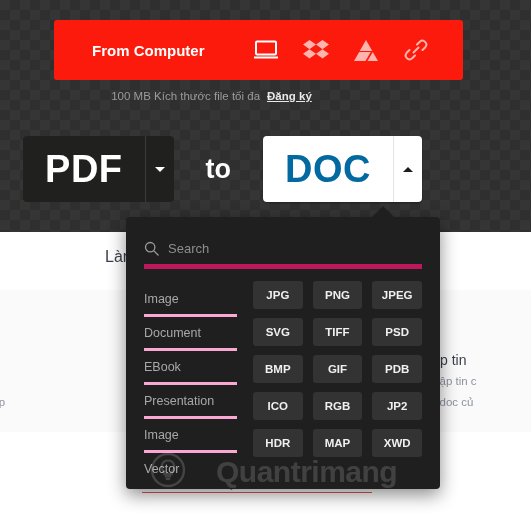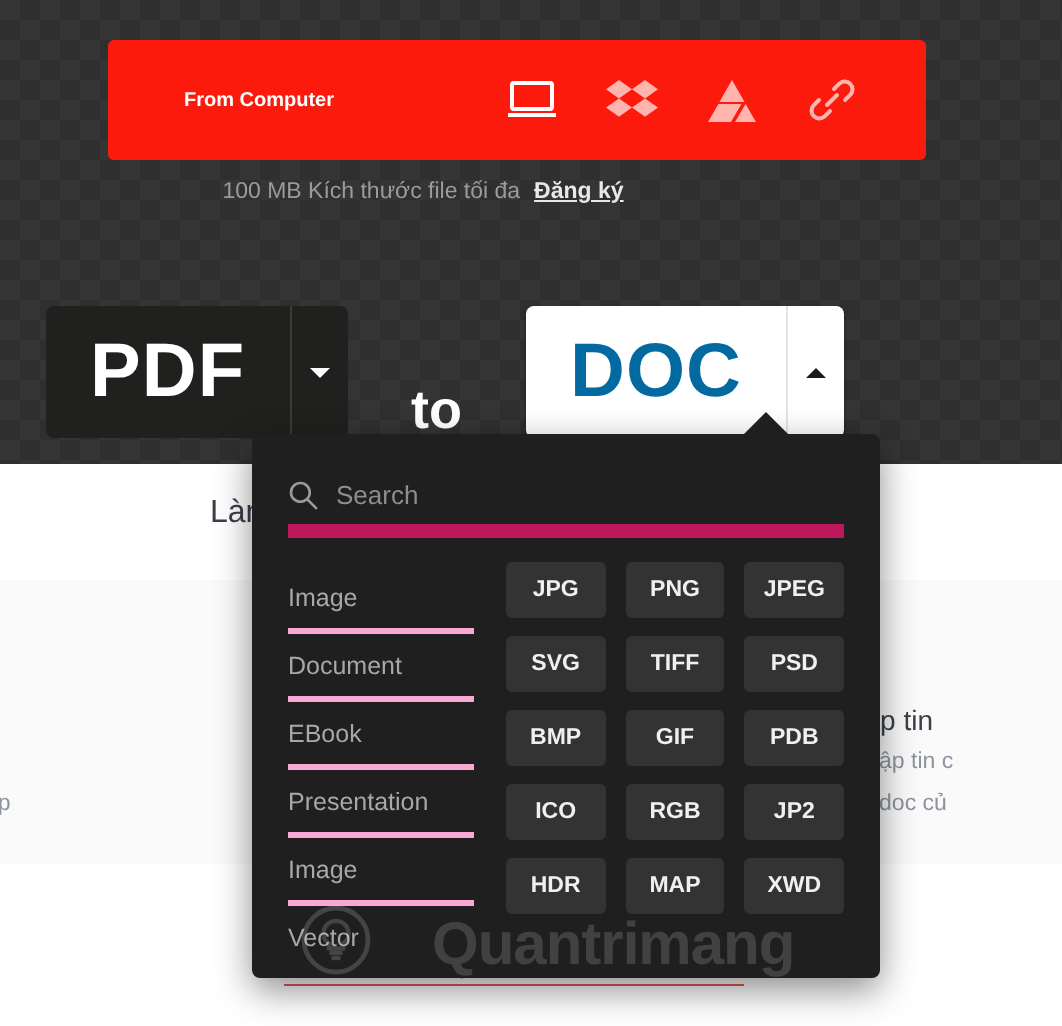--- a/index.html
+++ b/index.html
@@ -109,21 +109,21 @@
     top: 20px;
     width: 409px;
     height: 60px;
     background: #fb1a0c;
     border-radius: 3px;
     display: flex;
     align-items: center;
   }
   .upload-label {
     color: #ffffff;
-    font-size: 10px;
+    font-size: 15px;
     font-weight: bold;
     margin-left: 38px;
     white-space: nowrap;
   }
   .upload-icons {
     display: flex;
     align-items: center;
     margin-left: auto;
     margin-right: 22px;
   }
@@ -151,25 +151,25 @@
     color: #e8e8e8;
     text-decoration: underline;
     margin-left: 7px;
     font-weight: bold;
   }
 
   
   .conv-row {
     position: absolute;
     left: 0;
-    top: 153px;
+    top: 136px;
     width: 445px;
     height: 66px;
     display: flex;
-    align-items: flex-end;
+    align-items: center;
     justify-content: center;
   }
   .fmt-group {
     display: flex;
     align-items: stretch;
     height: 66px;
     border-radius: 4px;
     overflow: hidden;
   }
   .fmt-group.dark { background: #20201f; }
@@ -238,21 +238,21 @@
     z-index: 20;
     box-shadow: 0 6px 18px rgba(0,0,0,0.45);
     overflow: hidden;
   }
   .dd-search {
     position: relative;
     margin: 16px 18px 0 18px;
     height: 36px;
     display: flex;
     align-items: center;
-    border-bottom: 7px solid #be185d;
+    border-bottom: 5px solid #be185d;
   }
   .dd-search svg { flex: none; margin-right: 9px; }
   .dd-search input {
     flex: 1;
     background: transparent;
     border: none;
     outline: none;
     color: #cfcfcf;
     font-size: 13px;
     font-family: "Liberation Sans", sans-serif;

